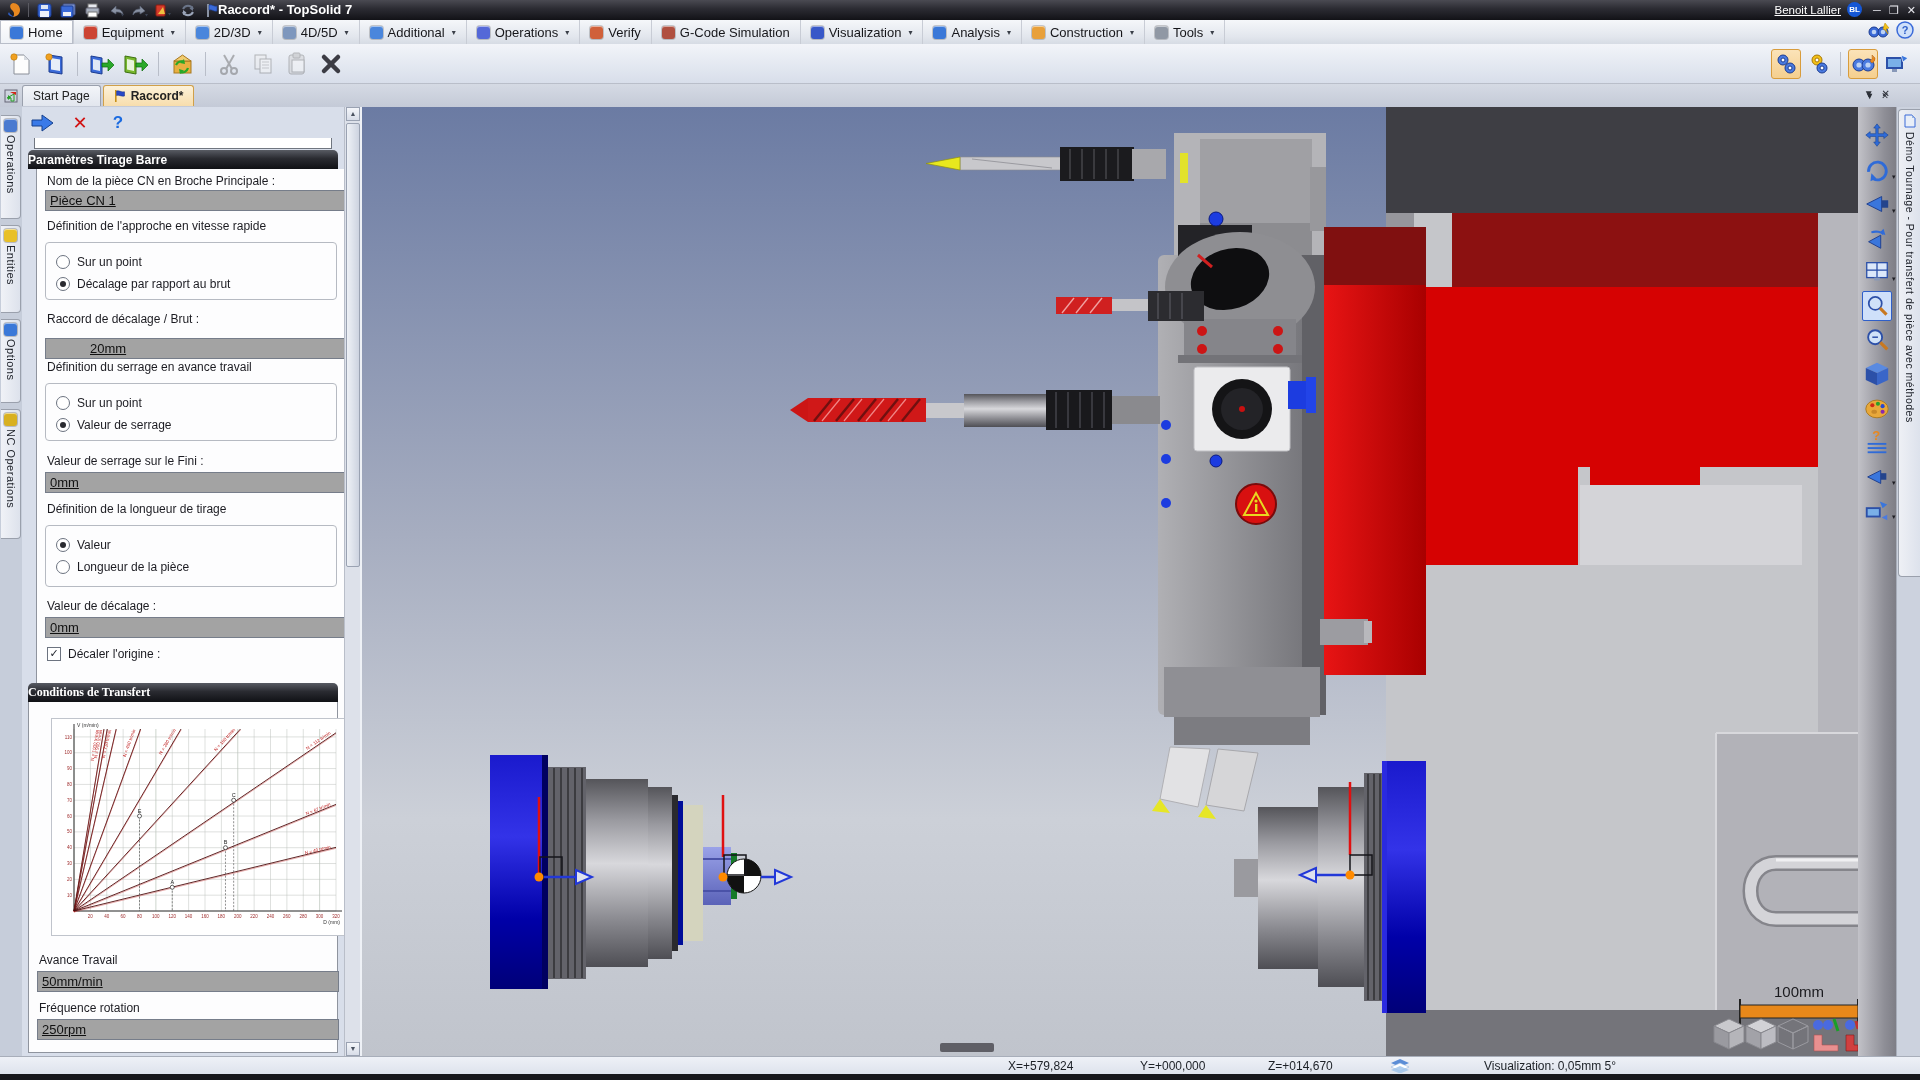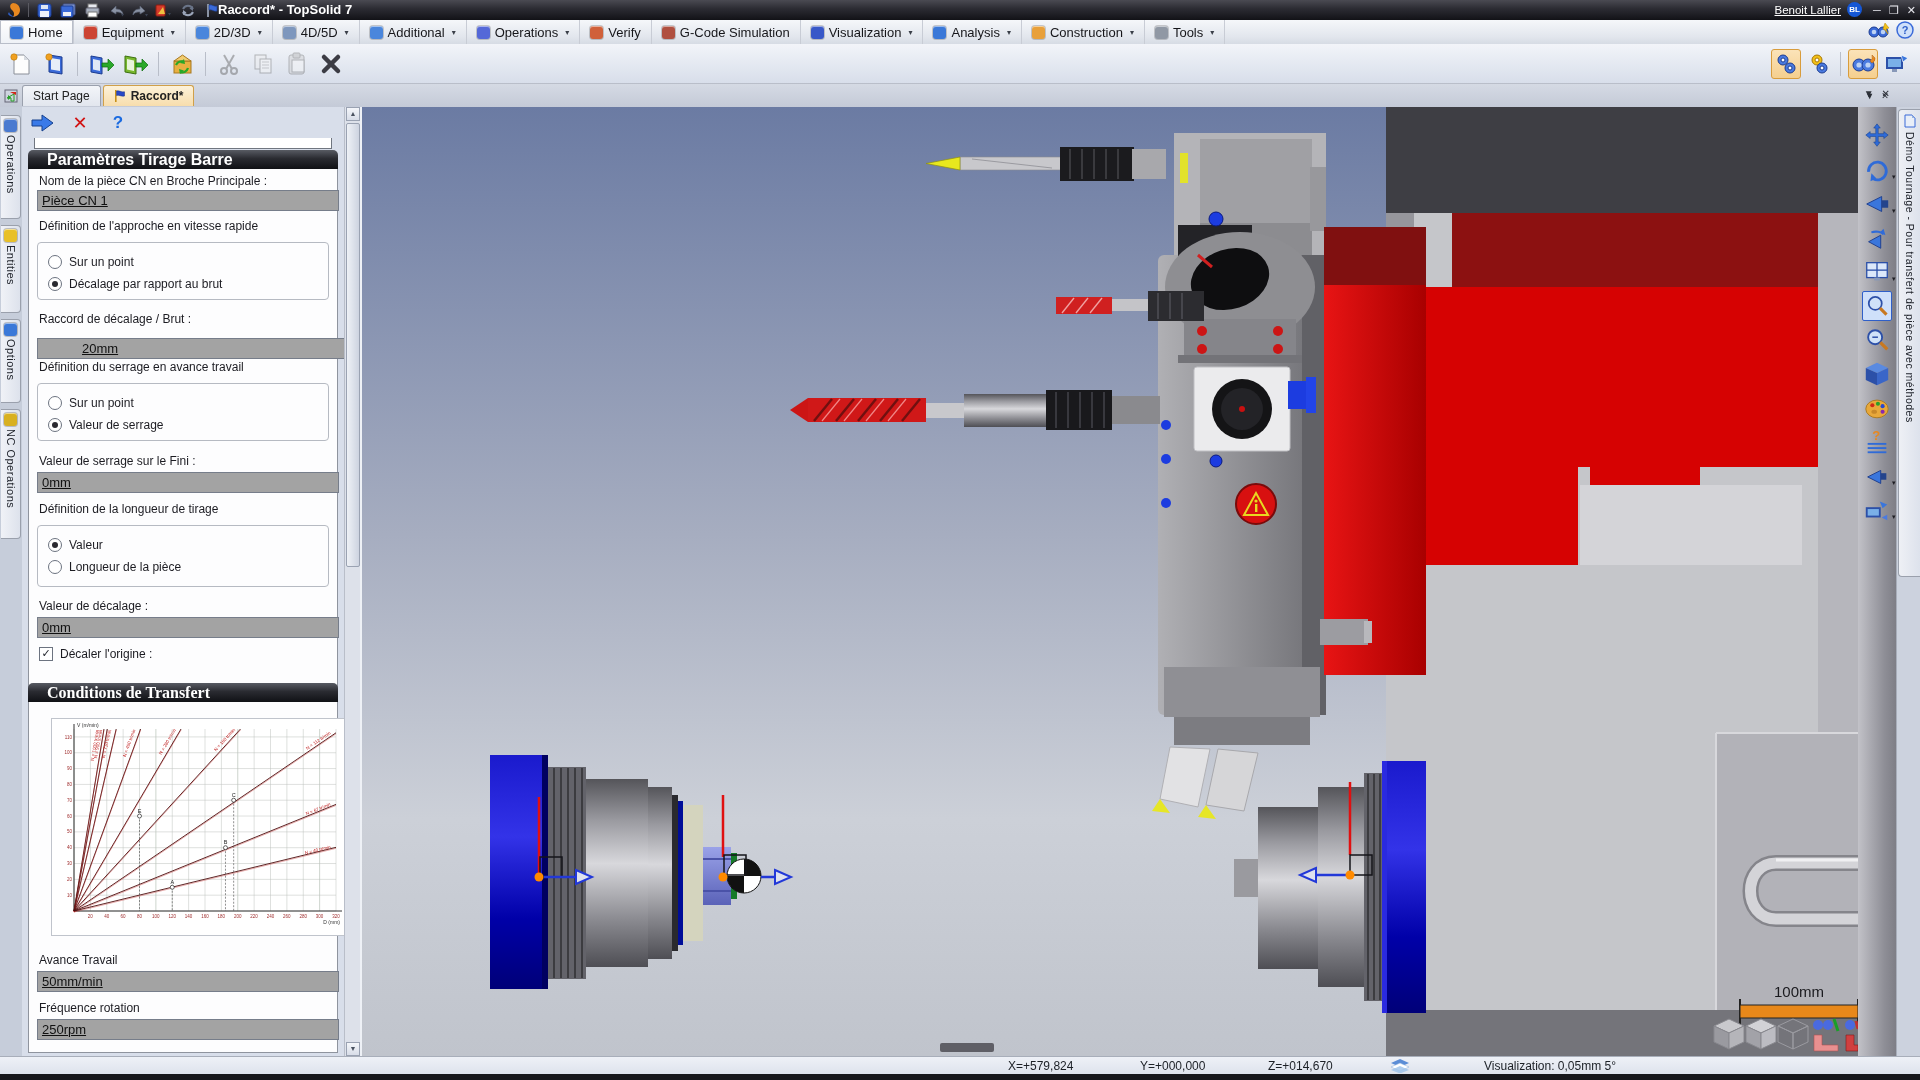--- a/index.html
+++ b/index.html
@@ -62,22 +62,22 @@
   
   #panel{position:absolute;left:22px;top:107px;width:322px;height:949px;background:#d8deea;
     overflow:hidden;}
   #panel-buttons{position:absolute;left:8px;top:5px;display:flex;gap:14px;align-items:center;}
   .pbtn{width:24px;height:22px;display:flex;align-items:center;justify-content:center;font-weight:bold;}
   #cancel-glyph{color:#d11414;font-size:18px;font-weight:bold;}
   #help-glyph{color:#1a6ae0;font-size:17px;font-weight:bold;}
   #panel-list-remnant{position:absolute;left:12px;top:31px;width:296px;height:10px;background:#fff;
     border:1px solid #707680;border-top:none;}
   .gheader{position:absolute;left:6px;width:310px;height:19px;border-radius:5px 5px 0 0;
-    background:linear-gradient(#585b63,#2a2b31 45%,#101115);color:#fff;font-size:16px;font-weight:bold;
-    display:flex;align-items:center;padding-left:19px;box-sizing:border-box;}
+    background:linear-gradient(#585b63,#2a2b31 45%,#101115);color:#fff;font-size:12px;font-weight:bold;
+    display:flex;align-items:center;padding-left:0;box-sizing:border-box;}
   .gbox{position:absolute;left:6px;width:310px;background:#fdfdfe;border:1px solid #8f949e;
     border-top:none;box-sizing:border-box;}
   .plabel{position:absolute;left:10px;font-size:12px;color:#1c1c22;white-space:nowrap;}
   .pinput{position:absolute;left:8px;width:292px;height:19px;border:1px solid #767d8a;background:#a3a3a3;
     font-size:13px;font-family:"Liberation Sans",sans-serif;padding:0 4px;color:#111;text-decoration:underline;}
   .fieldset{position:absolute;left:8px;width:292px;border:1px solid #b6bac2;border-radius:4px;
     box-sizing:border-box;padding:8px 0 4px 10px;}
   .radio-row{display:flex;align-items:flex-end;gap:7px;height:18px;margin-bottom:4px;}
   .radio{width:12px;height:12px;border-radius:50%;border:1px solid #6c7380;background:#fff;
     position:relative;flex:none;}
@@ -476,21 +476,21 @@
     <span class="pbtn">
         <span id="cancel-glyph">✕</span>
       </span>
     <span class="pbtn">
         <span id="help-glyph">?</span>
       </span>
   </div>
   <div id="panel-list-remnant"></div>
 
   <div class="gheader" style="top:43px;">Paramètres Tirage Barre</div>
-  <div class="gbox" style="top:62px;height:610px;">
+  <div class="gbox" style="top:62px;height:610px;margin-left:8px;">
     <span class="plabel" style="top:5px;">Nom de la pièce CN en Broche Principale :</span>
     <input class="pinput" style="top: 21px;" value="Pièce CN 1">
     <span class="plabel" style="top:50px;">Définition de l'approche en vitesse rapide</span>
     <div class="fieldset" style="top:73px;height:58px;">
   <div class="radio-row">
     <span class="radio"></span>
     <span class="rlabel">Sur un point</span>
   </div>
 
   <div class="radio-row">

